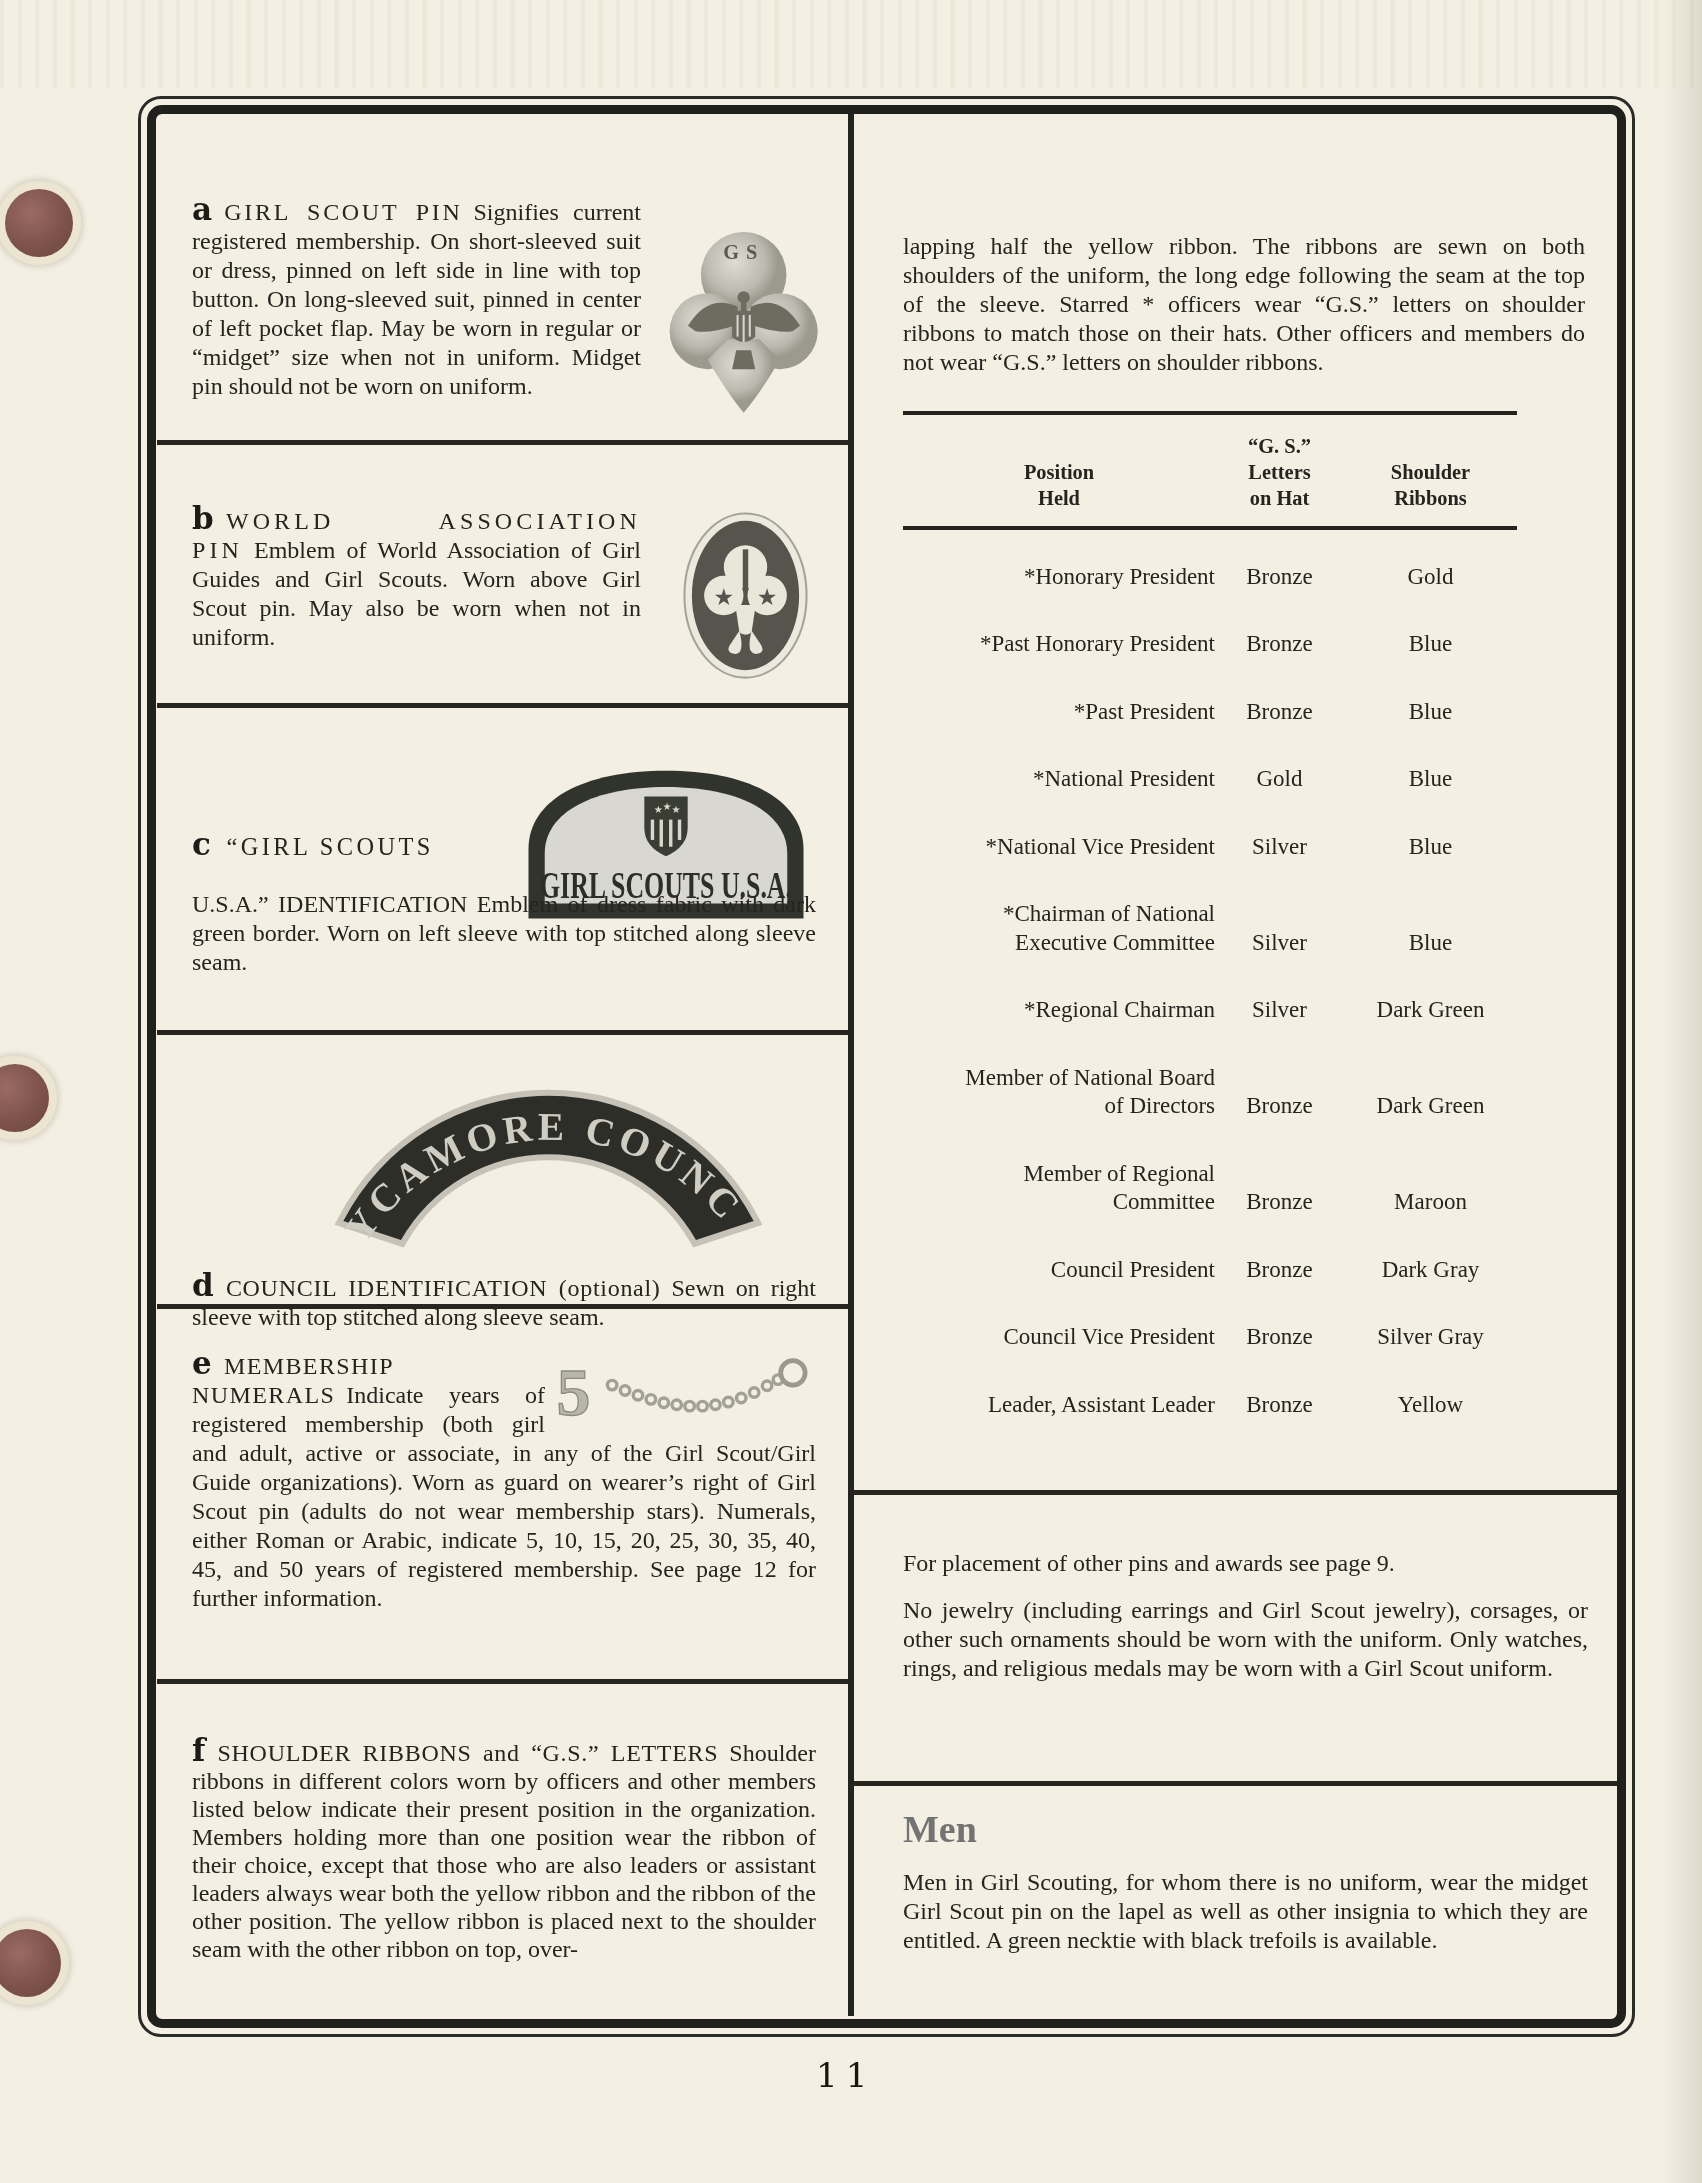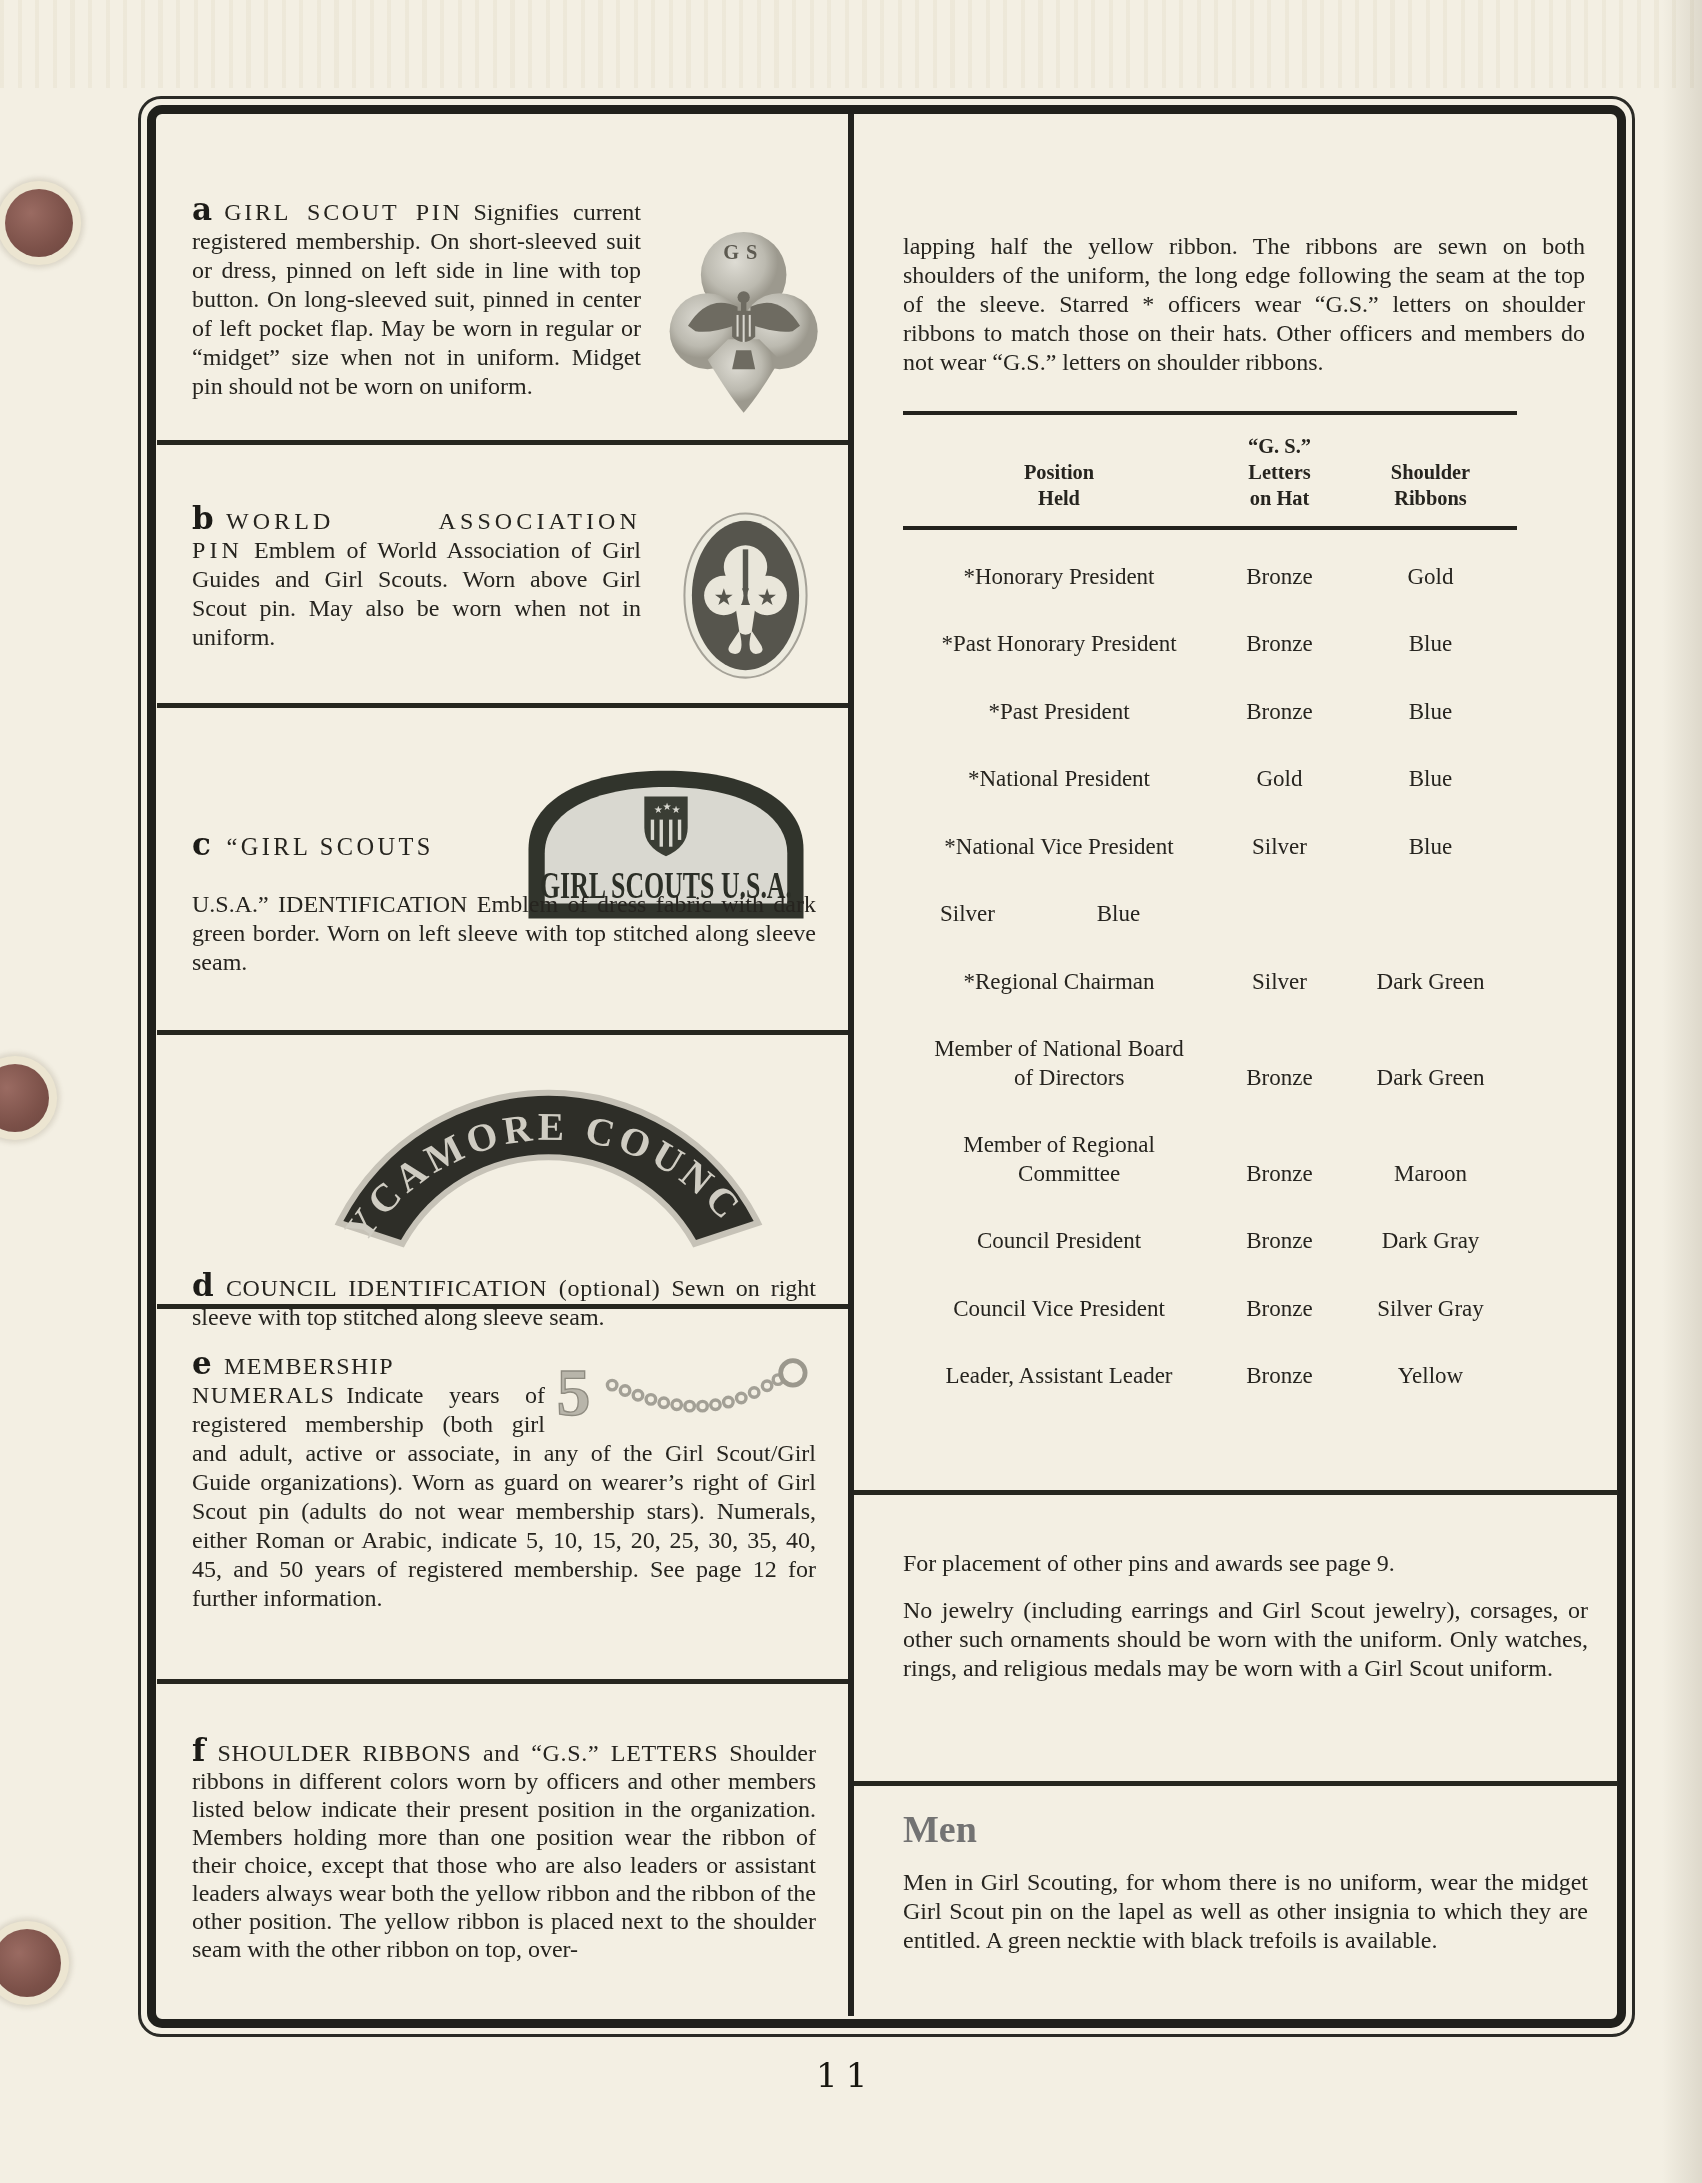--- a/index.html
+++ b/index.html
@@ -56,21 +56,21 @@
   .gs-table { position:absolute; left:903px; top:411px; width:614px; }
   .rule { height:4.1px; background:#23221d; }
   .thead { display:flex; align-items:flex-end; margin-top:17.6px; margin-bottom:0;
            font-weight:bold; font-size:20.4px; line-height:26px; color:#26241f; text-align:center; }
   .thead .c1 { width:312px; } .thead .c2 { width:129px; } .thead .c3 { width:173px; }
   .thead .hline { display:block; }
   .thead-rule { margin-top:15px; }
   .tbody { margin-top:33px; }
   .trow { display:flex; align-items:flex-end; margin-bottom:39px;
           font-size:23px; line-height:28.5px; color:#26241f; }
-  .trow .c1 { width:312px; text-align:center; }
+  .trow .c1 { width:312px; text-align:right; }
   .trow .c1 .l2 { padding-left:20.4px; }
   .trow .c2 { width:129px; text-align:center; }
   .trow .c3 { width:173px; text-align:center; }
 
   .men-head { position:absolute; left:903px; top:1807px; font-weight:bold; font-size:38px; color:#737373; }
   svg { position:absolute; overflow:visible; }
   svg text { font-family:"Liberation Serif", serif; }
 </style>
 </head>
 <body>
@@ -265,20 +265,24 @@
           <div class="c3">Blue</div>
         </div>
         <div class="trow">
           <div class="c1">
             <div>*National Vice President</div>
           </div>
           <div class="c2">Silver</div>
           <div class="c3">Blue</div>
         </div>
         <div class="trow">
+          <div class="c1">
+            <div>*Chairman of National</div>
+            <div class="l2">Executive Committee</div>
+          </div>
           <div class="c2">Silver</div>
           <div class="c3">Blue</div>
         </div>
         <div class="trow">
           <div class="c1">
             <div>*Regional Chairman</div>
           </div>
           <div class="c2">Silver</div>
           <div class="c3">Dark Green</div>
         </div>

